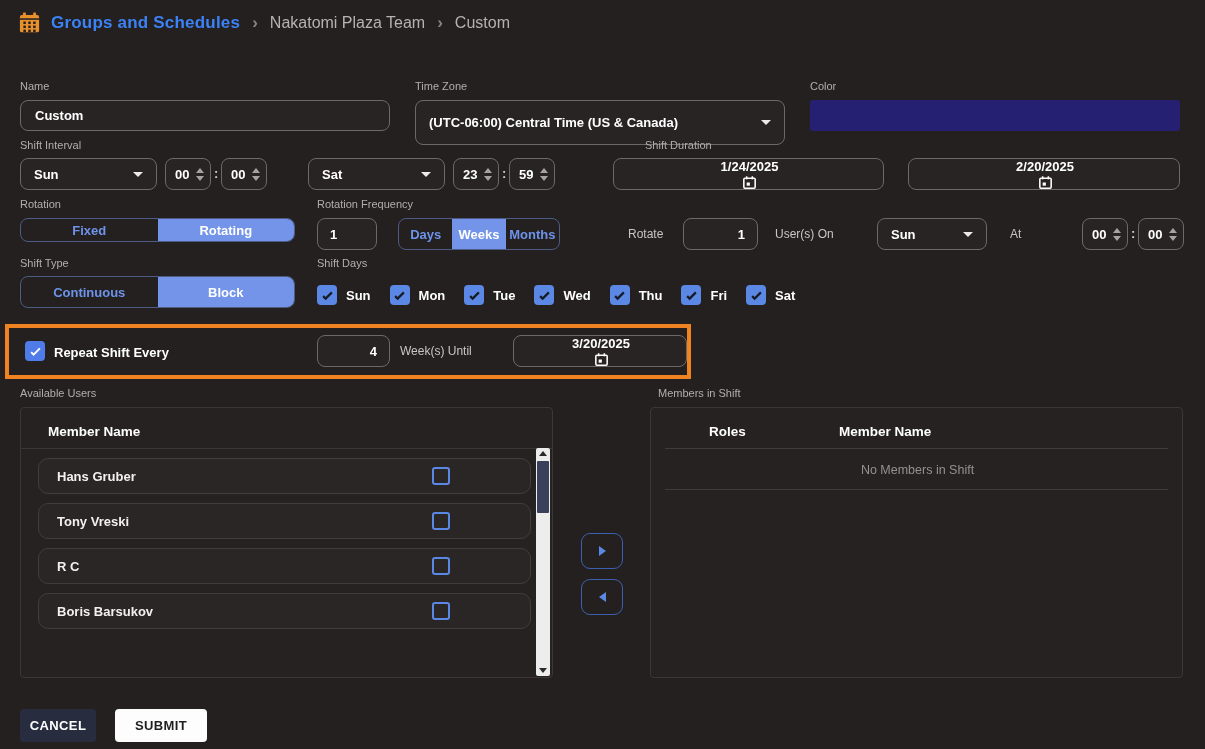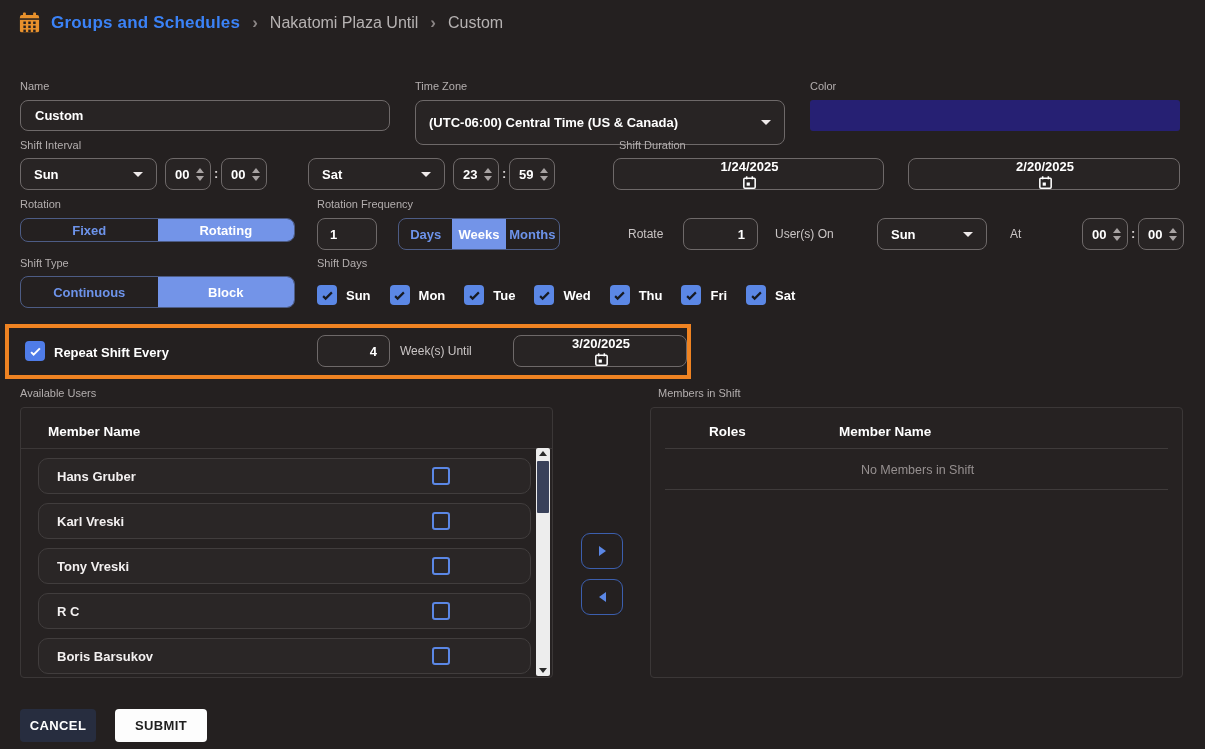--- a/index.html
+++ b/index.html
@@ -97,21 +97,21 @@
             <rect x="10.7" y="15.2" width="2.6" height="2.6"></rect>
             <rect x="15.8" y="15.2" width="2.6" height="2.6"></rect>
           <rect x="5.6" y="19.4" width="2.6" height="2.6"></rect>
             <rect x="10.7" y="19.4" width="2.6" height="2.6"></rect>
             <rect x="15.8" y="19.4" width="2.6" height="2.6"></rect>
         </g>
       </svg>
     </span>
     <span class="crumb-main">Groups and Schedules</span>
     <span class="crumb-sep">›</span>
-    <span class="crumb">Nakatomi Plaza Until</span>
+    <span class="crumb">Nakatomi Plaza Team</span>
     <span class="crumb-sep">›</span>
     <span class="crumb">Custom</span>
   </div>
 
   <div class="lbl" style="left:20px; top:80px;">Name</div>
   <div class="ctl" style="left:20px; top:100px; width:370px; height:31px; padding:0 14px;">
       <span>Custom</span>
     </div>
 
   <div class="lbl" style="left:415px; top:80px;">Time Zone</div>
@@ -156,21 +156,21 @@
   </div>
   <div class="colon" style="left:502px; top:166px;">:</div>
   <div class="ctl spin" style="left:509px; top:158px; width:46px; height:32px;">
     <span>59</span>
     <span class="spin-arrows">
         <span class="arr-up"></span>
         <span class="arr-dn"></span>
       </span>
   </div>
 
-  <div class="lbl" style="left:619px; top:139px;">Shift Duration</div>
+  <div class="lbl" style="left:645px; top:139px;">Shift Duration</div>
   <div class="ctl date" style="left:613px; top:158px; width:271px; height:32px;">
     <span>1/24/2025</span>
     <span style="display:flex;">
       <svg viewBox="0 0 24 24" width="17" height="17">
           <rect x="4" y="6" width="16" height="14" rx="1.5" fill="none" stroke="#fff" stroke-width="2.2"></rect>
           <line x1="8" y1="3.2" x2="8" y2="7.5" stroke="#fff" stroke-width="2.2"></line>
           <line x1="16" y1="3.2" x2="16" y2="7.5" stroke="#fff" stroke-width="2.2"></line>
           <rect x="8" y="12" width="4.5" height="4.5" fill="#fff"></rect>
         </svg>
     </span>
@@ -319,24 +319,20 @@
     </div>
   </div>
 
   <div class="lbl" style="left:20px; top:387px;">Available Users</div>
   <div class="panel" style="left:20px; top:407px;">
     <span class="panel-h" style="left:27px; top:16px;">Member Name</span>
     <div class="panel-div" style="top:40px;"></div>
     <div class="user-list">
         <div class="user-row">
           <span class="user-name">Hans Gruber</span>
-          <span class="cb-un"></span>
-        </div>
-        <div class="user-row">
-          <span class="user-name">Karl Vreski</span>
           <span class="cb-un"></span>
         </div>
         <div class="user-row">
           <span class="user-name">Tony Vreski</span>
           <span class="cb-un"></span>
         </div>
         <div class="user-row">
           <span class="user-name">R C</span>
           <span class="cb-un"></span>
         </div>

